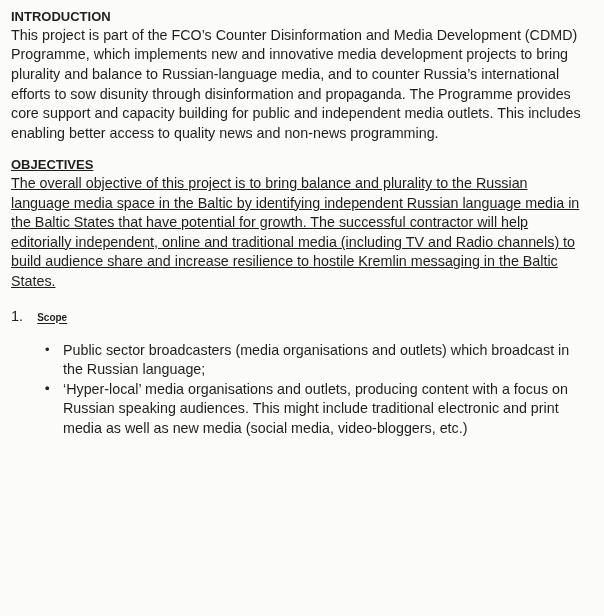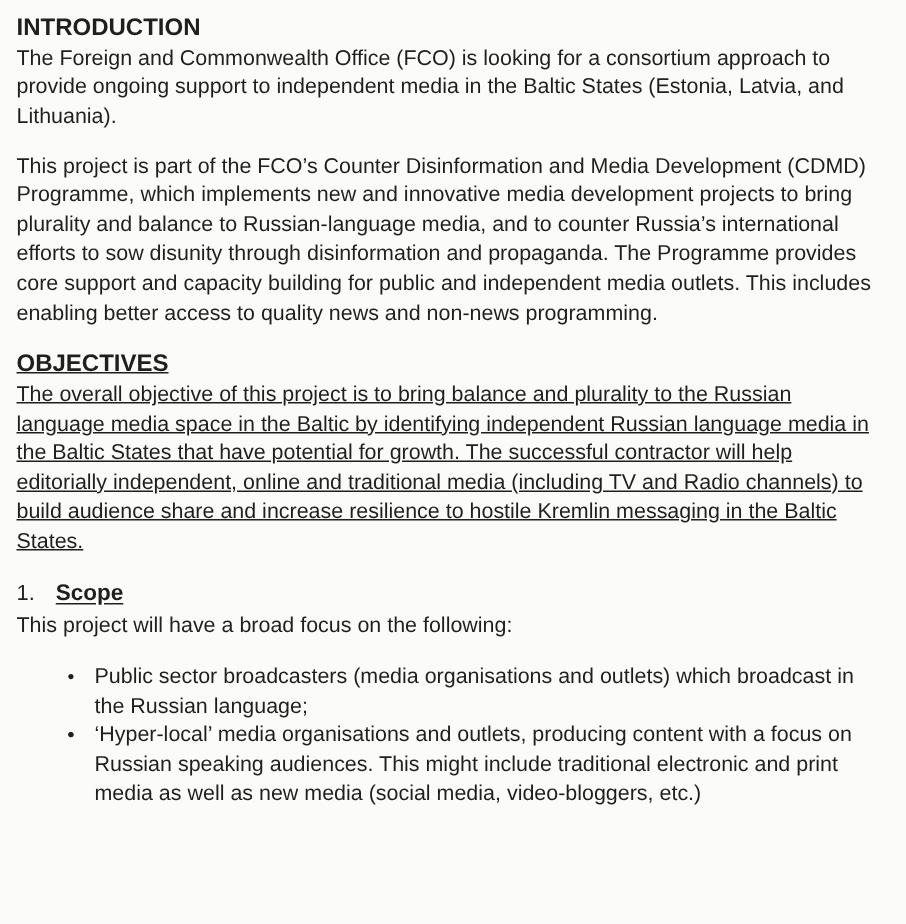--- a/index.html
+++ b/index.html
@@ -34,21 +34,21 @@
     line-height: 1.55;
   }
 
   .title-line .u {
     text-decoration: underline;
     text-underline-offset: 2px;
   }
 
   .section-heading {
     font-weight: bold;
-    font-size: 16px;
+    font-size: 13px;
   }
 
   p.body-para {
     margin: 0 0 13px 0;
   }
 
   .objectives-block { margin-top: 1px; text-decoration: underline; }
 
   .scope-heading-row {
     margin-top: 15px;
@@ -56,21 +56,21 @@
   }
 
   .scope-number {
     display: inline-block;
     margin-right: 14px;
     font-size: 14.6px;
   }
 
   .scope-title {
     font-weight: bold;
-    font-size: 15px;
+    font-size: 10px;
     text-decoration: underline;
     text-underline-offset: 2px;
   }
 
   ul.bullet-list {
     list-style: none;
     margin-top: 14px;
     padding-left: 28px;
   }
 
@@ -88,34 +88,32 @@
   }
 </style>
 </head>
 <body>
 
 <div class="doc">
 
 
   <div class="section">
     <div class="section-heading">INTRODUCTION</div>
-    <p class="body-para">The Foreign and Commonwealth Office (FCO) is looking for a consortium approach to provide ongoing support to independent media in the Baltic States (Estonia, Latvia, and Lithuania).</p>
     <p class="body-para">This project is part of the FCO’s Counter Disinformation and Media Development (CDMD) Programme, which implements new and innovative media development projects to bring plurality and balance to Russian-language media, and to counter Russia’s international efforts to sow disunity through disinformation and propaganda. The Programme provides core support and capacity building for public and independent media outlets. This includes enabling better access to quality news and non-news programming.</p>
   </div>
 
   <div class="section objectives-block">
     <div class="section-heading">OBJECTIVES</div>
     <p class="body-para">The overall objective of this project is to bring balance and plurality to the Russian language media space in the Baltic by identifying independent Russian language media in the Baltic States that have potential for growth. The successful contractor will help editorially independent, online and traditional media (including TV and Radio channels) to build audience share and increase resilience to hostile Kremlin messaging in the Baltic States.</p>
   </div>
 
   <div class="section">
     <div class="scope-heading-row">
       <span class="scope-number">1.</span><span class="scope-title">Scope</span>
     </div>
-    <p class="body-para">This project will have a broad focus on the following:</p>
 
     <ul class="bullet-list">
       <li>
         <span class="bullet-dot">•</span>
         <span>Public sector broadcasters (media organisations and outlets) which broadcast in the Russian language;</span>
       </li>
       <li>
         <span class="bullet-dot">•</span>
       </li>
       <li>

